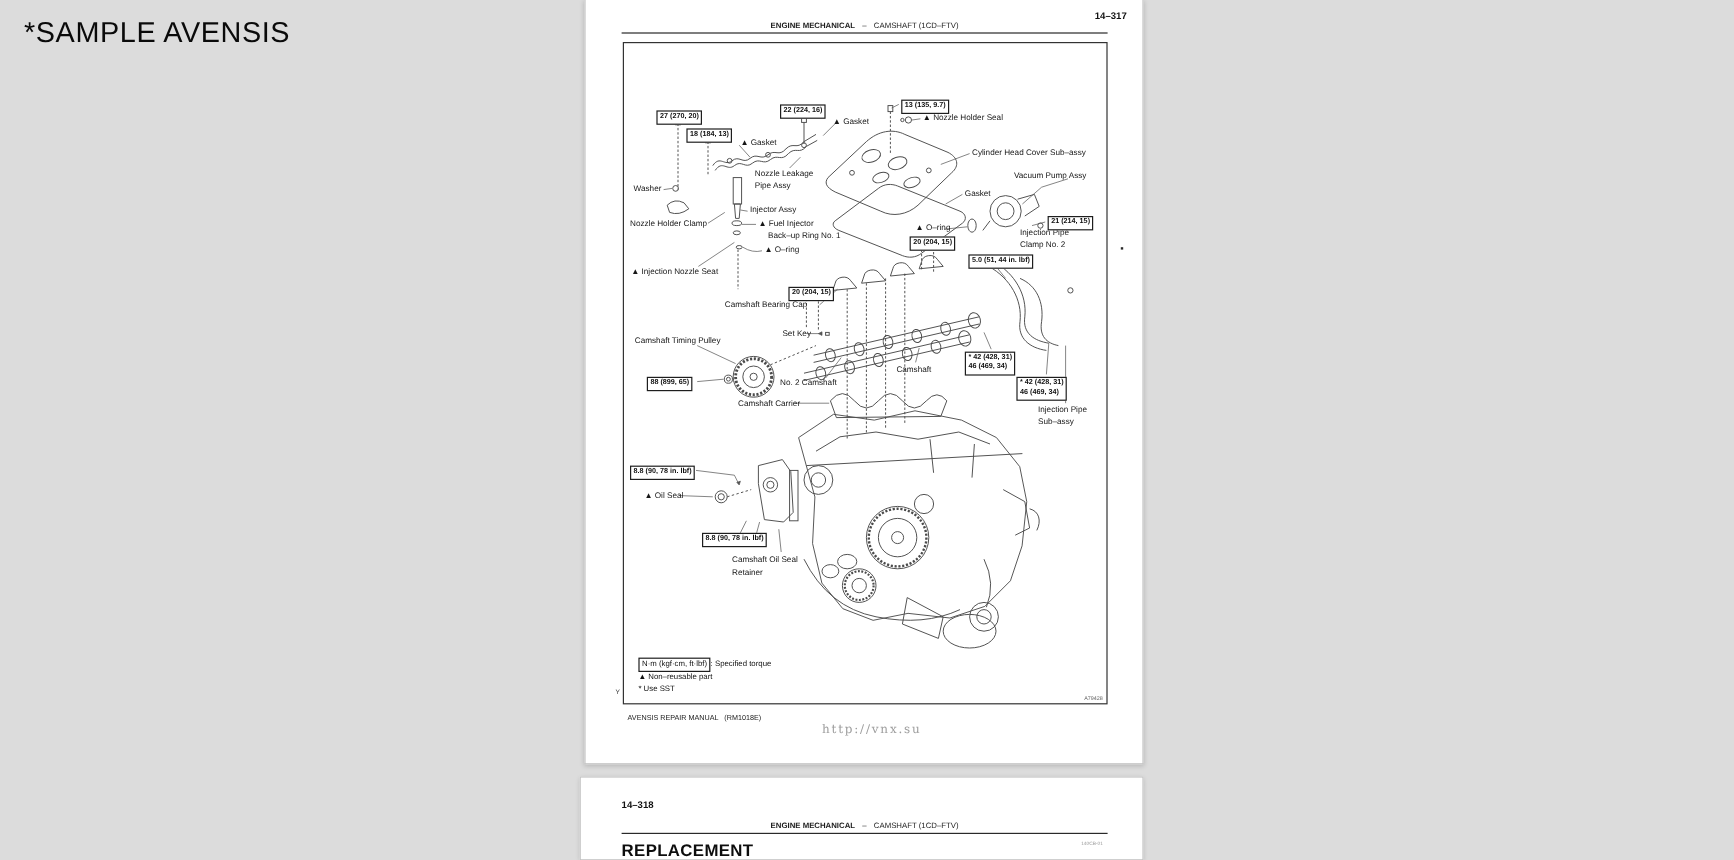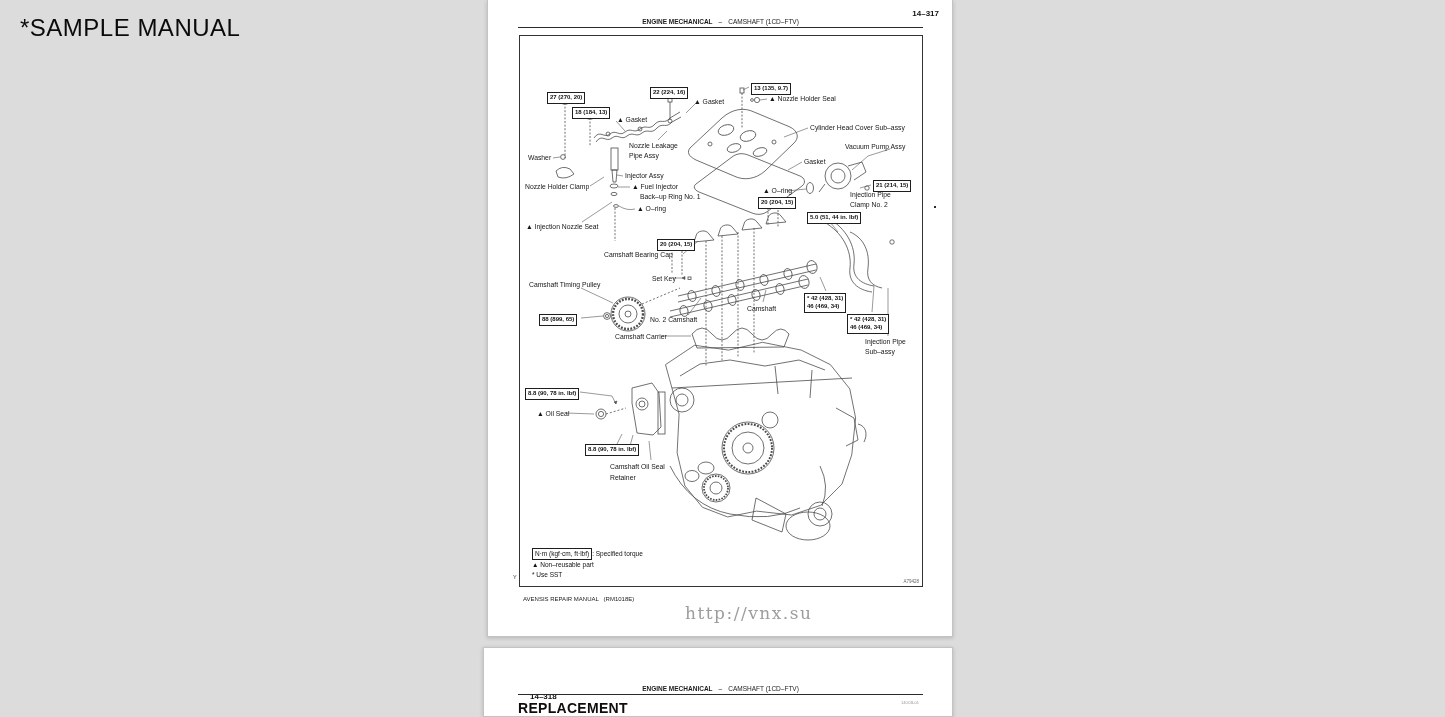--- a/index.html
+++ b/index.html
@@ -17,21 +17,21 @@
     position:absolute;background:#ffffff;
     border:1px solid #c3c3c3;
     box-shadow:0 1px 4px rgba(0,0,0,.18);
     box-sizing:border-box;
   }
   #page1{left:487px;top:0;width:466px;height:637px;border-top:none;}
   #page2{left:483px;top:647px;width:470px;height:70px;}
 
   .pageno{position:absolute;font-weight:bold;font-size:8px;color:#111;white-space:nowrap;}
   #page1 .pageno{top:9px;right:13px;}
-  #page2 .pageno{left:34px;top:44px;margin-left:12px;}
+  #page2 .pageno{left:34px;top:18px;}
 
   .hdr{
     position:absolute;left:30px;width:405px;text-align:center;
     font-size:6.5px;color:#1c1c1c;border-bottom:1.5px solid #2a2a2a;
     padding-bottom:2px;white-space:nowrap;
   }
   #page1 .hdr{top:18px;}
   #page2 .hdr{left:34px;top:37px;}
   .hdr .sec{font-weight:bold;}
   .hdr .dash{margin:0 6px;}
@@ -53,35 +53,35 @@
   }
 
   .legend{position:absolute;left:12px;top:512px;font-size:6.5px;color:#111;line-height:1.5;z-index:3;}
   .legend .sym{border:1px solid #1e1e1e;padding:0 2px;display:inline-block;background:#fff;}
   .figcode{position:absolute;right:3px;bottom:2px;font-size:4.5px;color:#666;}
   .margin-letter{position:absolute;left:25px;top:574px;font-size:5.5px;color:#333;}
 
   .footer{position:absolute;left:35px;top:596px;font-size:6px;color:#222;white-space:pre;}
   .watermark{
     position:absolute;left:197px;top:603px;
-    font-size:17px;color:#9d9d9d;
+    font-size:10px;color:#9d9d9d;
     font-family:"DejaVu Serif",serif;letter-spacing:1.5px;
   }
   .stray-dot{position:absolute;left:446px;top:206px;width:2px;height:2px;background:#2a2a2a;}
 
   .section-code{position:absolute;right:33px;top:52px;font-size:4px;color:#999;}
   .replacement-title{
     position:absolute;left:34px;top:52px;
     font-size:14px;font-weight:bold;color:#0d0d0d;letter-spacing:.3px;
   }
 </style>
 </head>
 <body>
 
-<div class="sample-title">*SAMPLE MANUAL</div>
+<div class="sample-title">*SAMPLE AVENSIS</div>
 
 <div class="page" id="page1">
   <div class="pageno">14–317</div>
 
   <div class="hdr">
     <span class="sec">ENGINE MECHANICAL</span><span class="dash">–</span><span>CAMSHAFT (1CD–FTV)</span>
   </div>
 
   <div class="frame">
 

